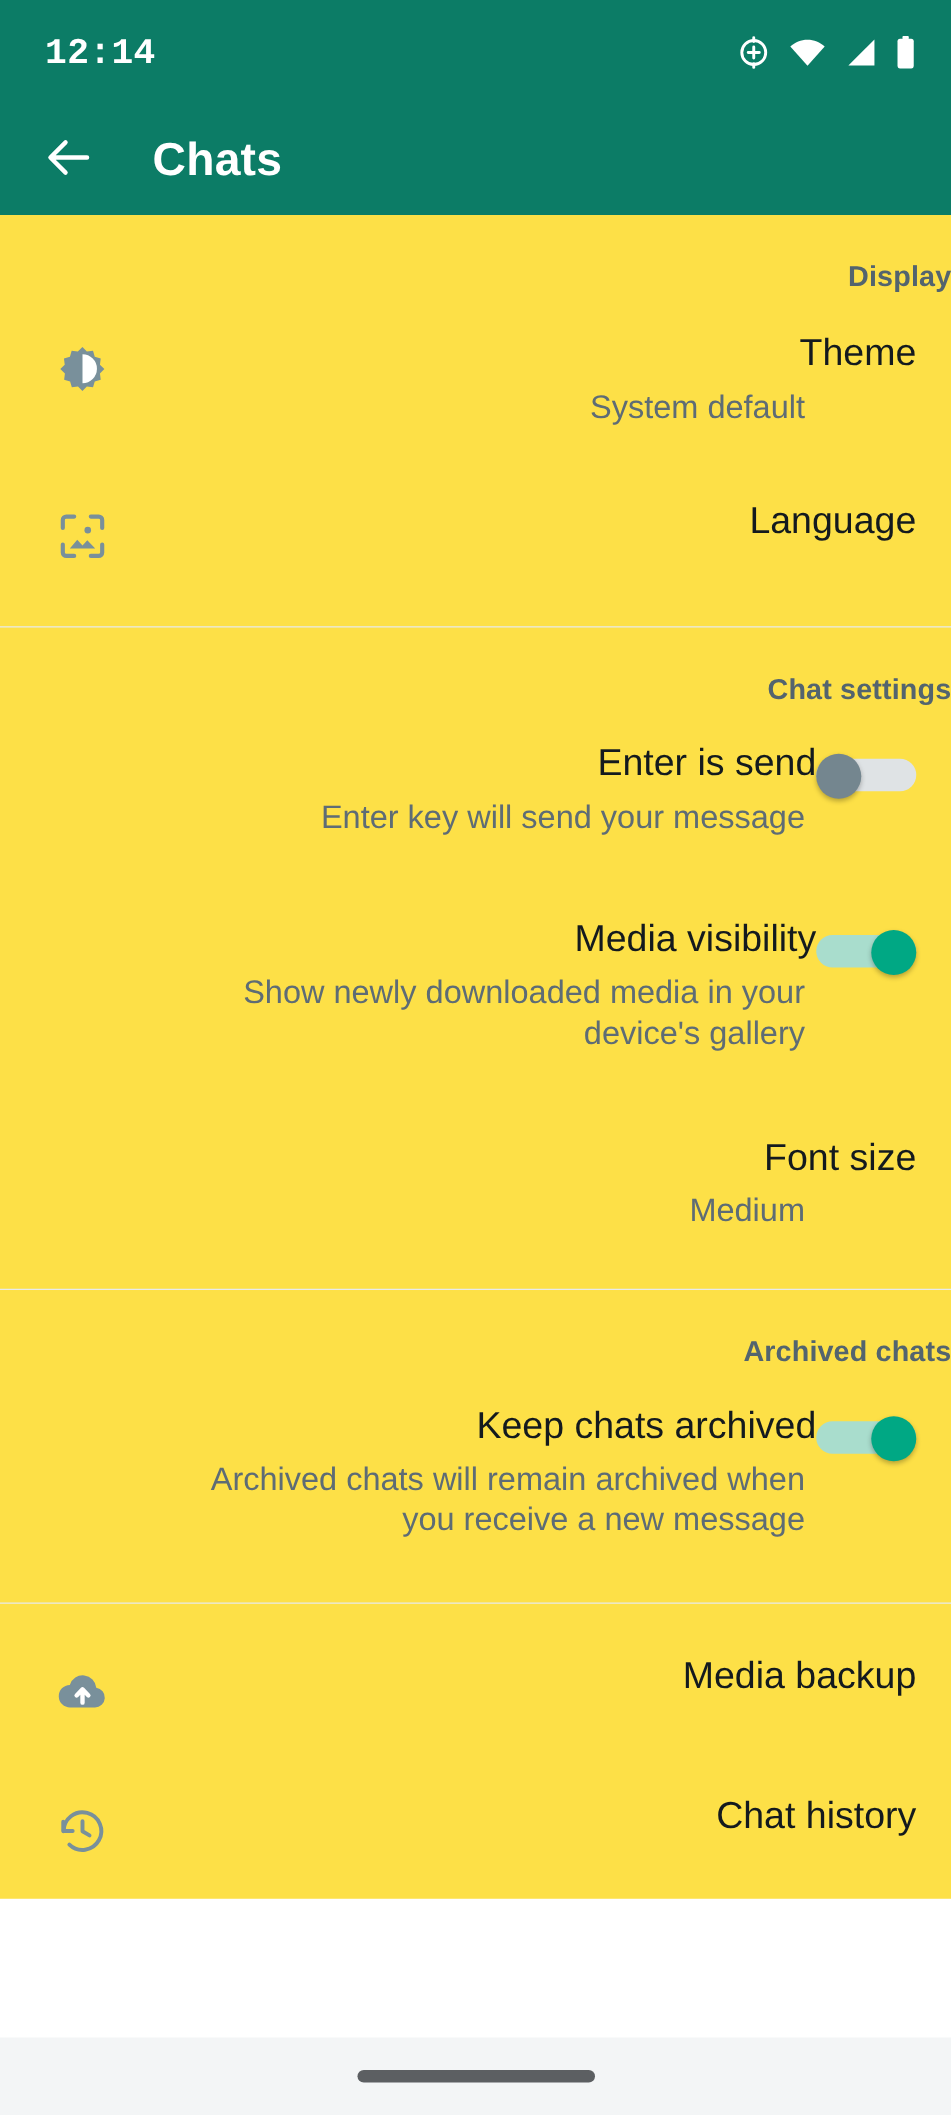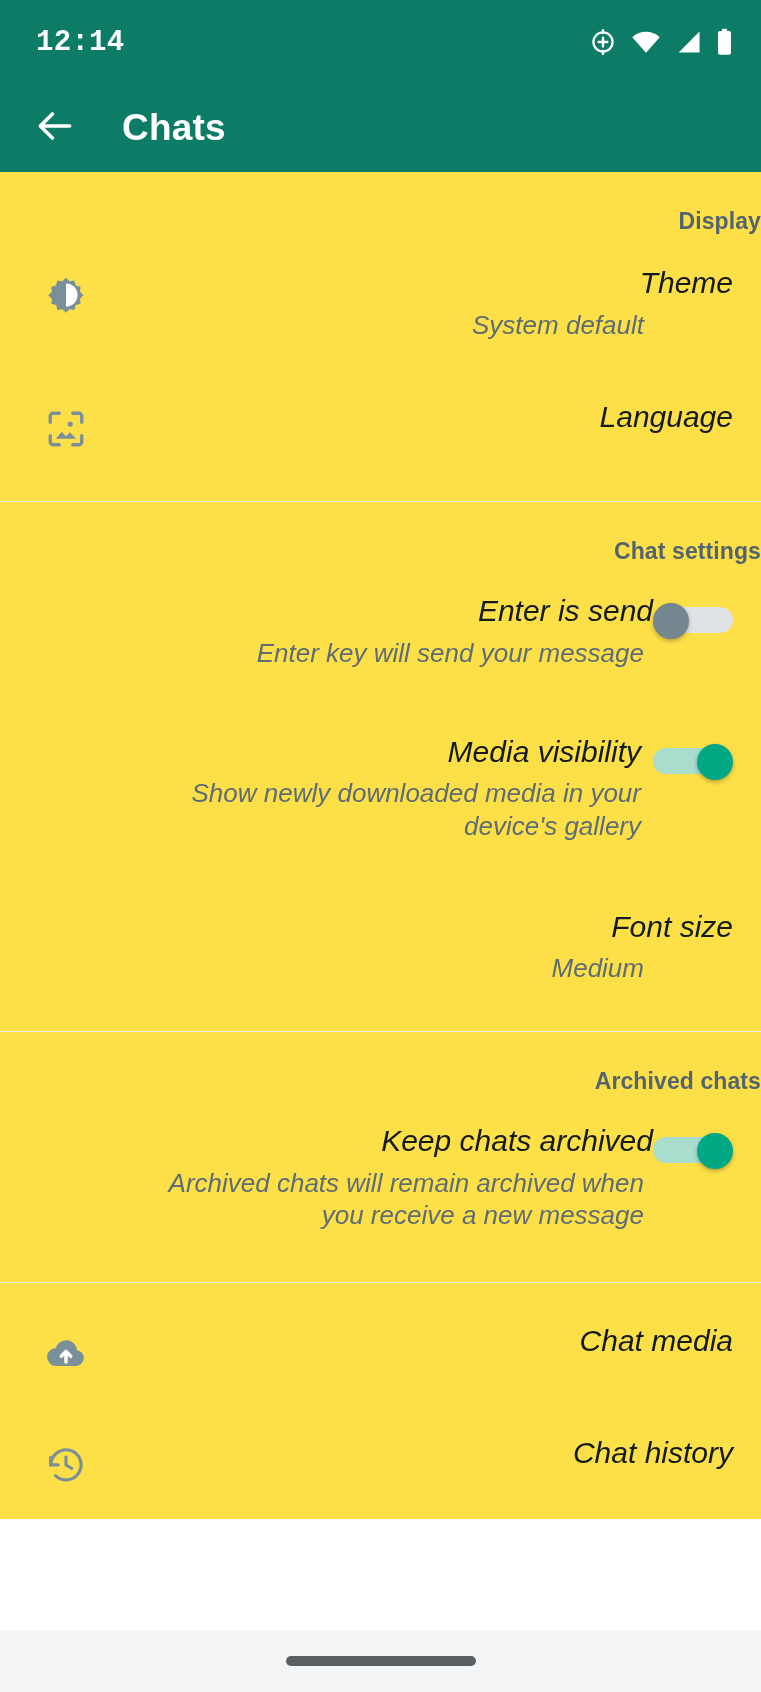--- a/index.html
+++ b/index.html
@@ -41,21 +41,21 @@
   .row{
     display:flex; align-items:flex-start;
     padding:26px 28px 20px 42px; cursor:pointer; min-height:72px;
   }
   .row-icon{
     width:48px; min-width:48px; height:48px; display:flex;
     align-items:center; justify-content:center; margin-top:6px;
   }
   .row-icon svg{ display:block; }
   .row-icon-spacer{ width:48px; min-width:48px; }
-  .row-text{ flex:1; padding-left:34px;font-style:italic; }
+  .row-text{ flex:1; padding-left:34px; }
   .row-title{ color:#141a1e; font-size:30px; line-height:1.22; font-weight:400; }
   .row-sub{ color:#5e6c75; font-size:26px; line-height:1.26; margin-top:7px; max-width:520px; }
 
   .row-toggle{ display:flex; align-items:center; padding-top:10px; }
 
   
   .switch{ position:relative; width:80px; height:34px; cursor:pointer; }
   .switch .track{
     position:absolute; top:4px; left:0; width:80px; height:26px;
     border-radius:13px; background:#dfe3e5;
@@ -164,21 +164,21 @@
           <div class="row-sub">Enter key will send your message</div>
         </div>
         <div class="row-toggle">
           <div class="switch">
             <div class="track"></div>
             <div class="knob"></div>
           </div>
         </div>
       </div>
 
-      <div class="row" style="padding-top:44px;gap:12px;">
+      <div class="row" style="padding-top:44px;">
         <div class="row-icon-spacer"></div>
         <div class="row-text">
           <div class="row-title">Media visibility</div>
           <div class="row-sub">Show newly downloaded media in your device's gallery</div>
         </div>
         <div class="row-toggle">
           <div class="switch on">
             <div class="track"></div>
             <div class="knob"></div>
           </div>
@@ -220,21 +220,21 @@
 
 
       <div class="row" style="padding-top:40px;">
         <div class="row-icon">
           <svg width="42" height="42" viewBox="0 0 24 24" fill="none">
             <path d="M6.4 19.4h11.3a4.5 4.5 0 0 0 .6-8.96A6.2 6.2 0 0 0 6.2 9.1a4.9 4.9 0 0 0 .2 10.3z" fill="#79909B"></path>
             <path d="M12 17.2v-5.4M9.3 13.9 12 11.1l2.7 2.8" stroke="#ffffff" stroke-width="2" stroke-linecap="round" stroke-linejoin="round" fill="none"></path>
           </svg>
         </div>
         <div class="row-text">
-          <div class="row-title">Chat media</div>
+          <div class="row-title">Media backup</div>
         </div>
       </div>
 
       <div class="row" style="padding-top:38px;">
         <div class="row-icon">
           <svg width="42" height="42" viewBox="0 0 24 24" fill="none" stroke="#79909B" stroke-width="1.8" stroke-linecap="round" stroke-linejoin="round">
             <path d="M3.4 12a8.6 8.6 0 1 1 2.6 6.1"></path>
             <path d="M3.2 7.6v4.3h4.3"></path>
             <path d="M12 7.4V12l3.2 1.9"></path>
           </svg>

